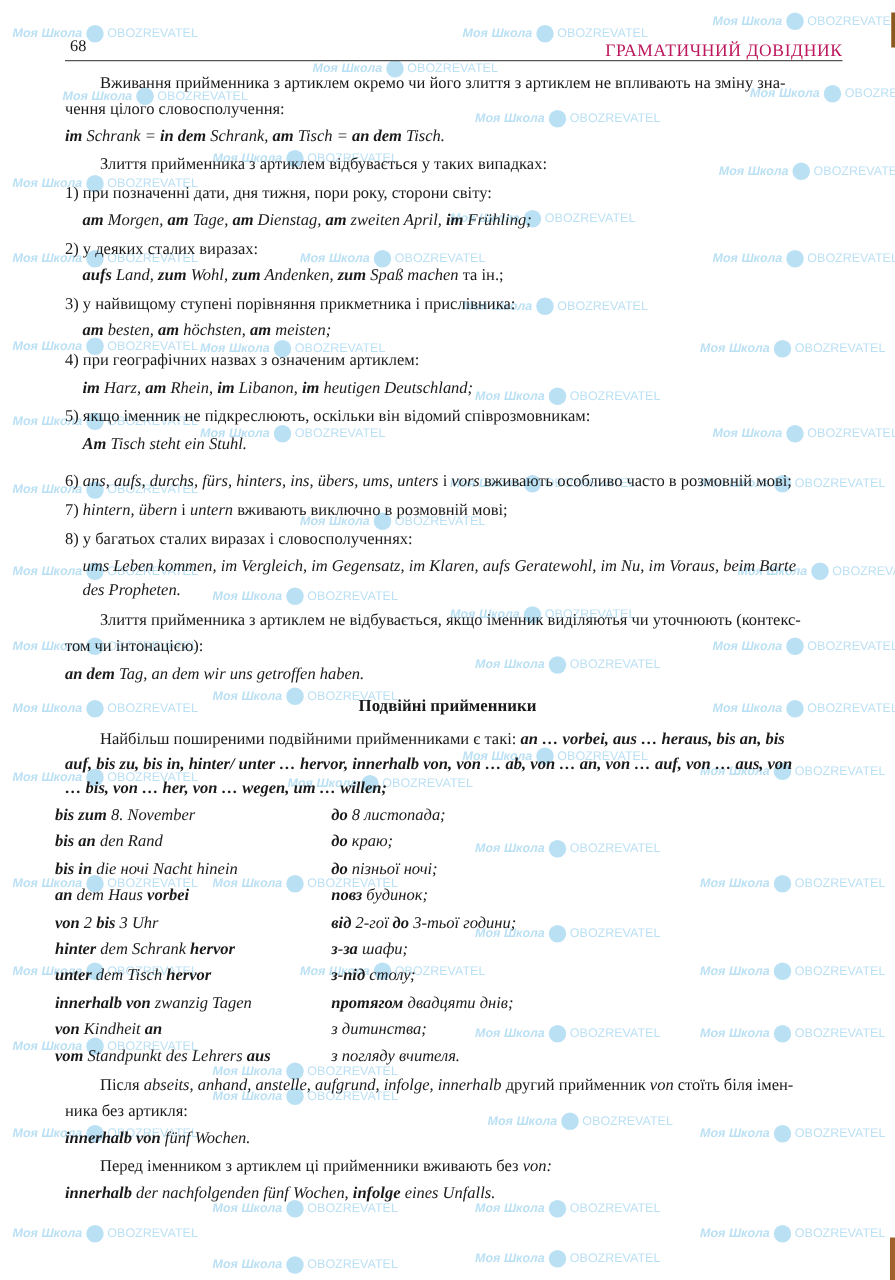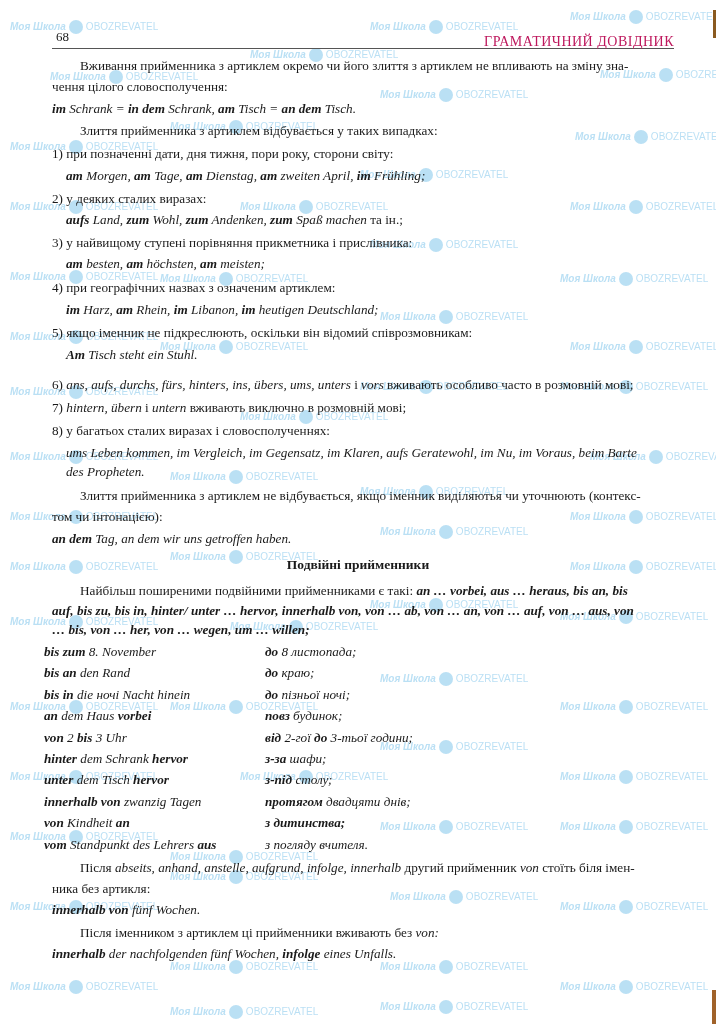--- a/index.html
+++ b/index.html
@@ -160,31 +160,31 @@
       <div class="col-uk" style="top: 708.2px;"><span class="b">повз</span><span> будинок;</span></div>
       <div class="col-de" style="top: 729.6px;"><span class="b">von</span><span> 2 </span><span class="b">bis</span><span> 3 Uhr</span></div>
       <div class="col-uk" style="top: 729.6px;"><span class="b">від</span><span> 2-гої </span><span class="b">до</span><span> 3-тьої години;</span></div>
       <div class="col-de" style="top: 751px;"><span class="b">hinter</span><span> dem Schrank </span><span class="b">hervor</span></div>
       <div class="col-uk" style="top: 751px;"><span class="b">з-за</span><span> шафи;</span></div>
       <div class="col-de" style="top: 772.4px;"><span class="b">unter</span><span> dem Tisch </span><span class="b">hervor</span></div>
       <div class="col-uk" style="top: 772.4px;"><span class="b">з-під</span><span> столу;</span></div>
       <div class="col-de" style="top: 793.8px;"><span class="b">innerhalb von</span><span> zwanzig Tagen</span></div>
       <div class="col-uk" style="top: 793.8px;"><span class="b">протягом</span><span> двадцяти днів;</span></div>
       <div class="col-de" style="top: 815.2px;"><span class="b">von</span><span> Kindheit </span><span class="b">an</span></div>
-      <div class="col-uk" style="top: 815.2px; font-weight: bold;"><span>з</span><span> дитинства;</span></div>
+      <div class="col-uk" style="top: 815.2px;"><span>з</span><span> дитинства;</span></div>
       <div class="col-de" style="top: 836.6px;"><span class="b">vom</span><span> Standpunkt des Lehrers </span><span class="b">aus</span></div>
       <div class="col-uk" style="top: 836.6px;"><span>з</span><span> погляду вчителя.</span></div>
     </div>
 
   <div class="line" style="left:80px; top:860px;">
     <span>Після </span><span class="i">abseits, anhand, anstelle, aufgrund, infolge, innerhalb</span><span> другий прийменник </span><span class="i">von</span><span> стоїть біля імен-</span>
   </div>
   <div class="line" style="left:52px; top:881px;">ника без артикля:</div>
   <div class="line i" style="left:52px; top:902px;">
     <span class="b">innerhalb von</span><span> fünf Wochen.</span>
   </div>
   <div class="line" style="left:80px; top:925px;">
-    <span>Після іменником з артиклем ці прийменники вживають без </span><span class="i">von:</span>
+    <span>Перед іменником з артиклем ці прийменники вживають без </span><span class="i">von:</span>
   </div>
   <div class="line i" style="left:52px; top:946px;">
     <span class="b">innerhalb</span><span> der nachfolgenden fünf Wochen, </span><span class="b">infolge</span><span> eines Unfalls.</span>
   </div>
 </div>
 
 </body></html>

